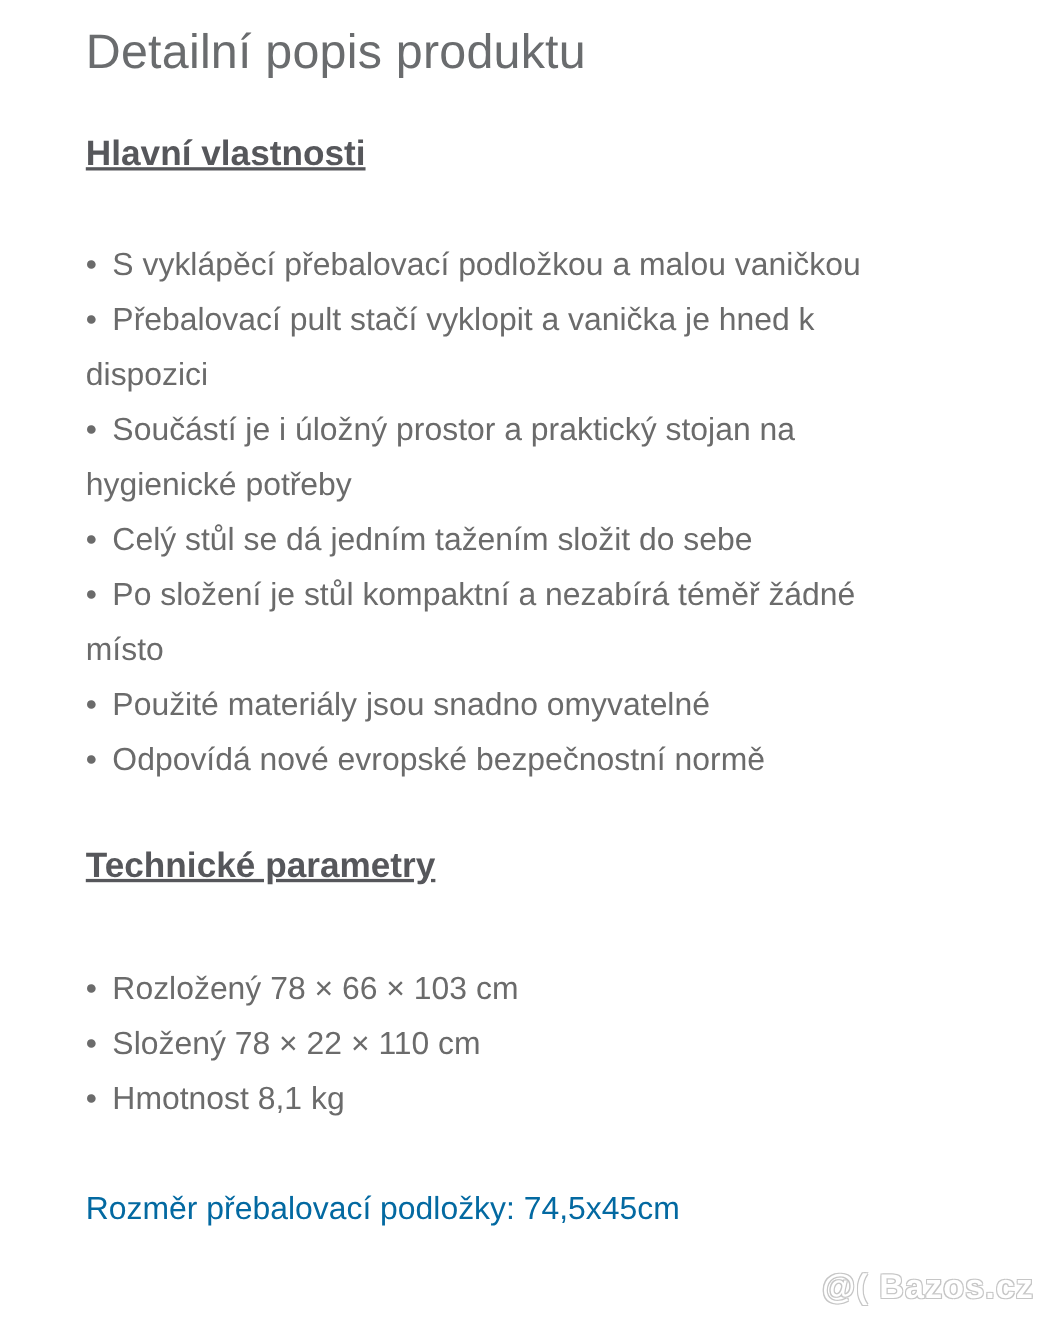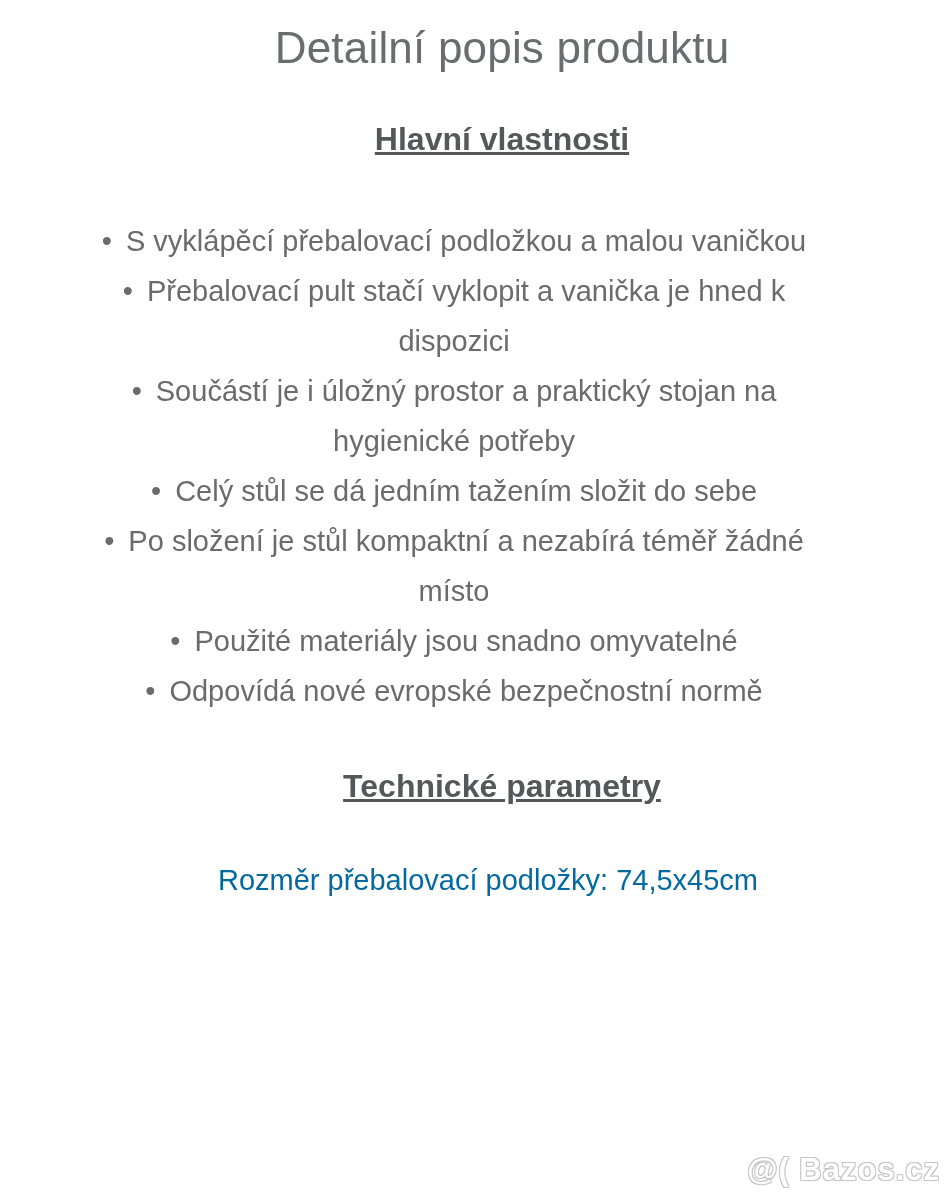--- a/index.html
+++ b/index.html
@@ -9,21 +9,20 @@
     font-family: "Liberation Sans", sans-serif;
   }
   .page {
     position: relative;
     width: 946px;
     height: 1200px;
     background: #ffffff;
     overflow: hidden;
     box-sizing: border-box;
     padding: 22px 20px 0 78px;
-    text-align: center;
   }
   .page-title {
     margin: 0;
     font-size: 44px;
     line-height: 52px;
     font-weight: 300;
     color: #6a6c6e;
     letter-spacing: 0.2px;
   }
   .section-heading {
@@ -92,18 +91,23 @@
     <li><span>Přebalovací pult stačí vyklopit a vanička je hned k dispozici</span></li>
     <li><span>Součástí je i úložný prostor a praktický stojan na hygienické potřeby</span></li>
     <li><span>Celý stůl se dá jedním tažením složit do sebe</span></li>
     <li><span>Po složení je stůl kompaktní a nezabírá téměř žádné místo</span></li>
     <li><span>Použité materiály jsou snadno omyvatelné</span></li>
     <li><span>Odpovídá nové evropské bezpečnostní normě</span></li>
   </ul>
 
   <h2 class="section-heading heading-tech">Technické parametry</h2>
 
+  <ul class="desc-list tech-list">
+    <li><span>Rozložený 78 × 66 × 103 cm</span></li>
+    <li><span>Složený 78 × 22 × 110 cm</span></li>
+    <li><span>Hmotnost 8,1 kg</span></li>
+  </ul>
 
   <p class="footnote">Rozměr přebalovací podložky: 74,5x45cm</p>
 
   <div class="watermark">@( Bazos.cz</div>
 
 </div>
 
 </body></html>

